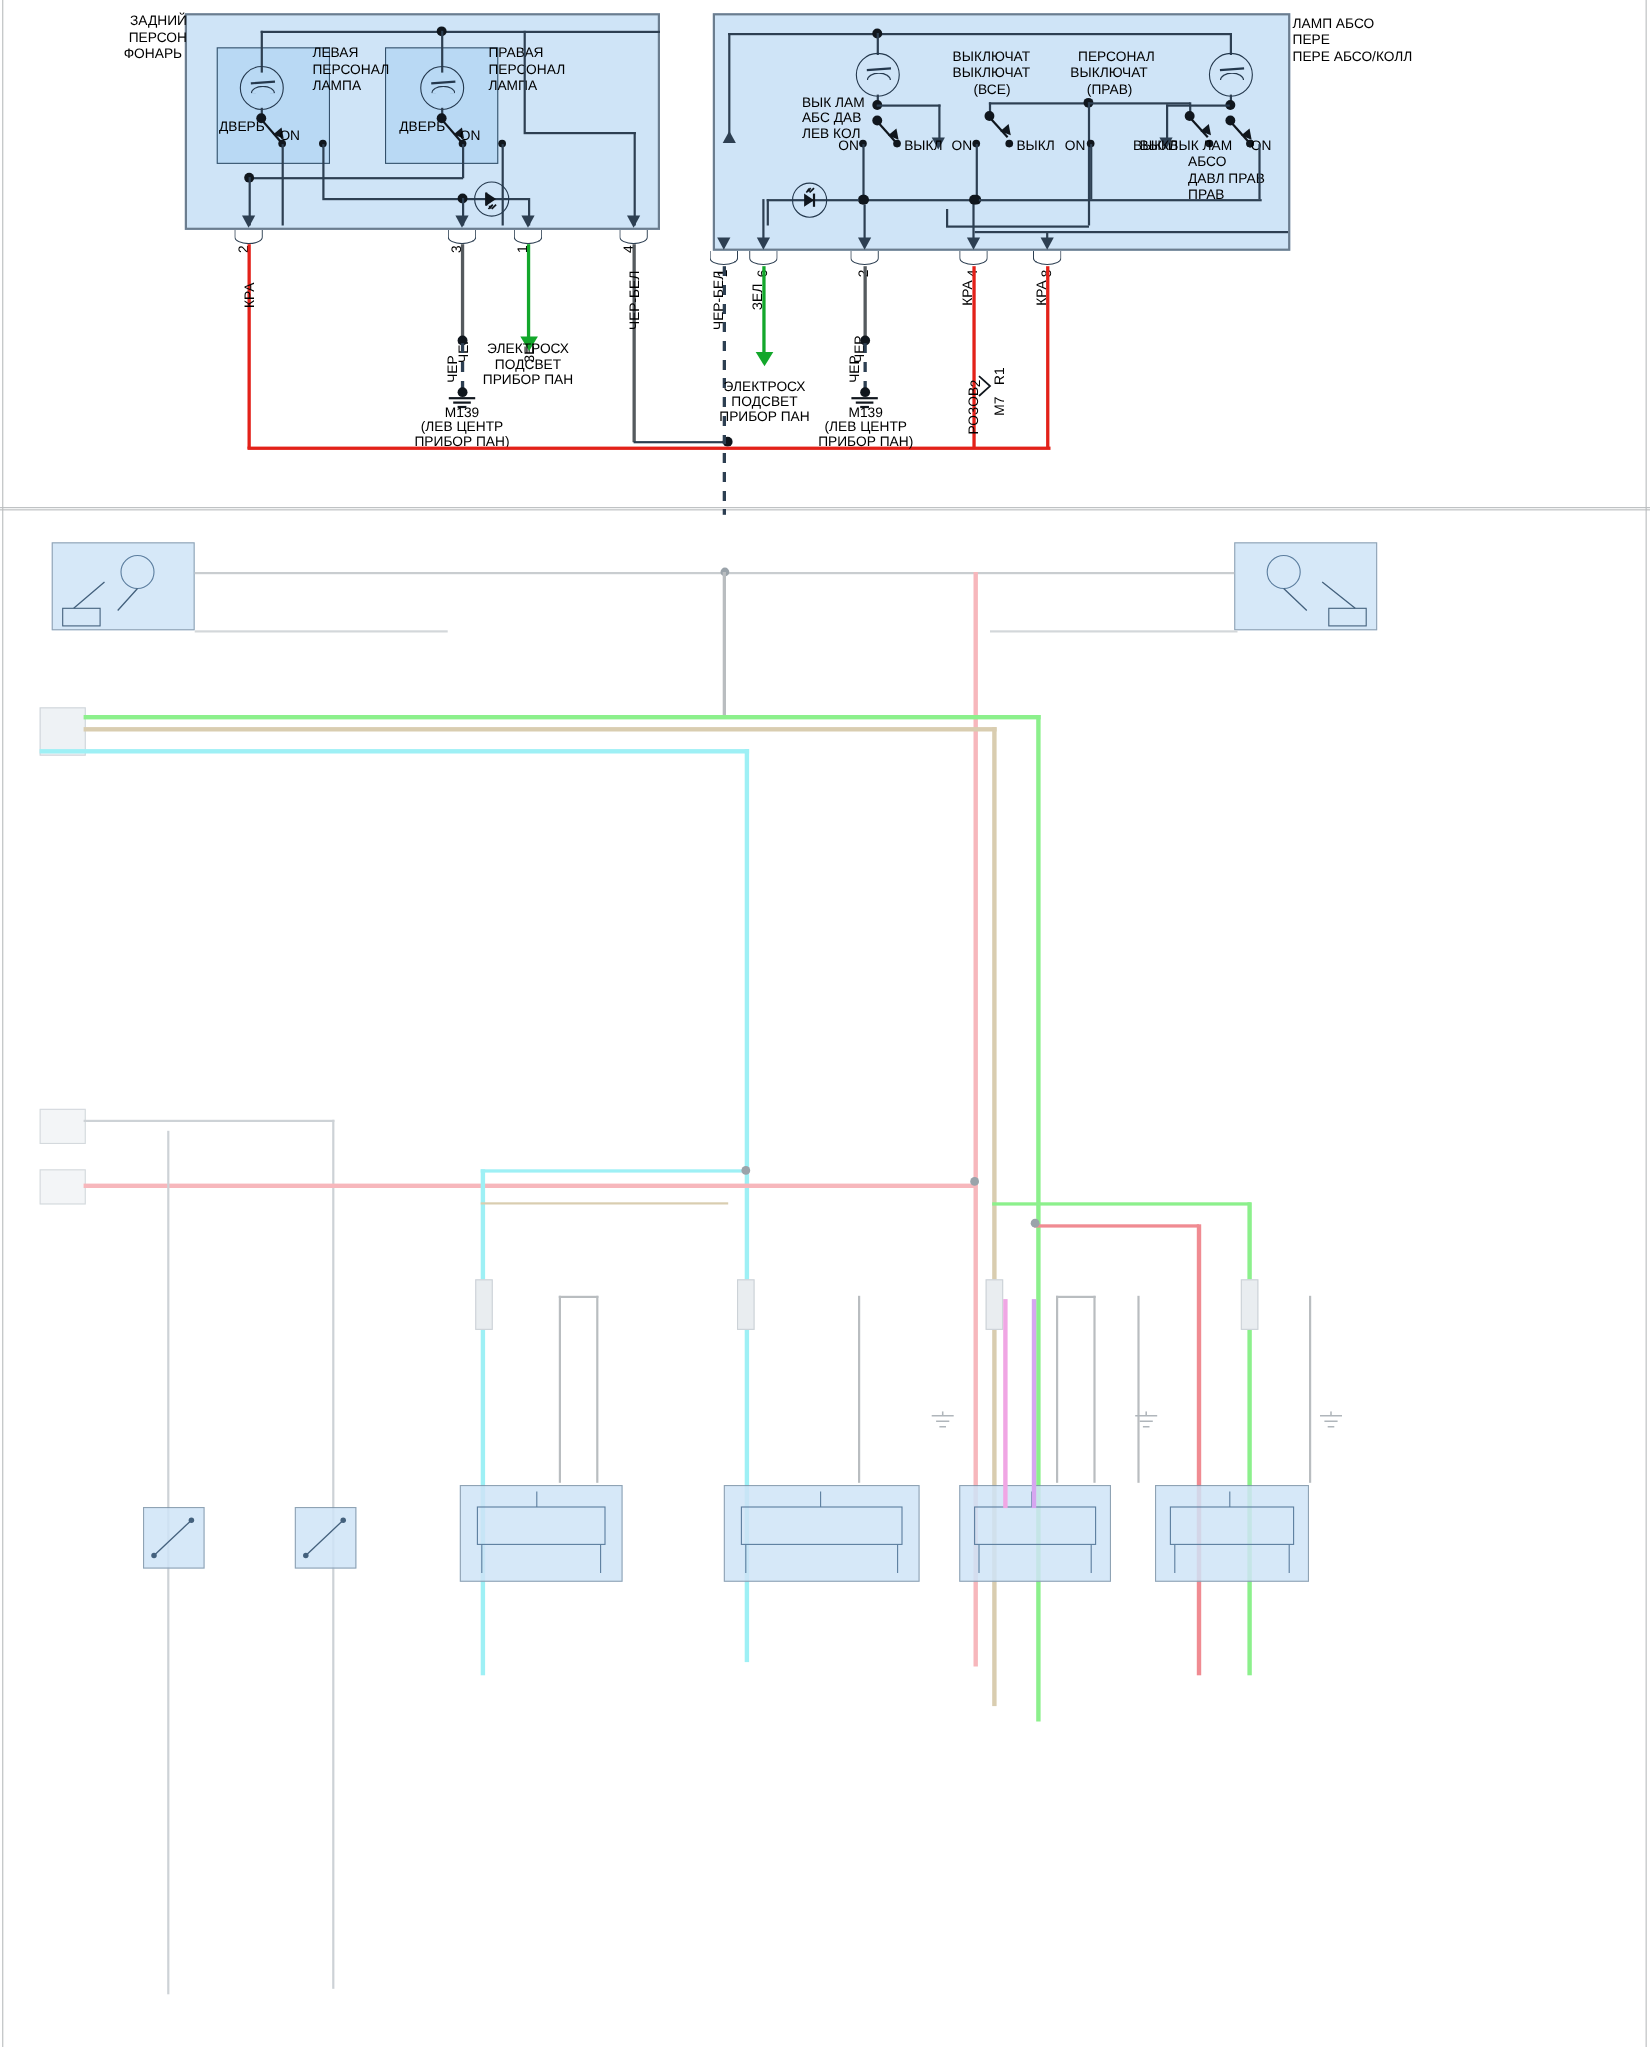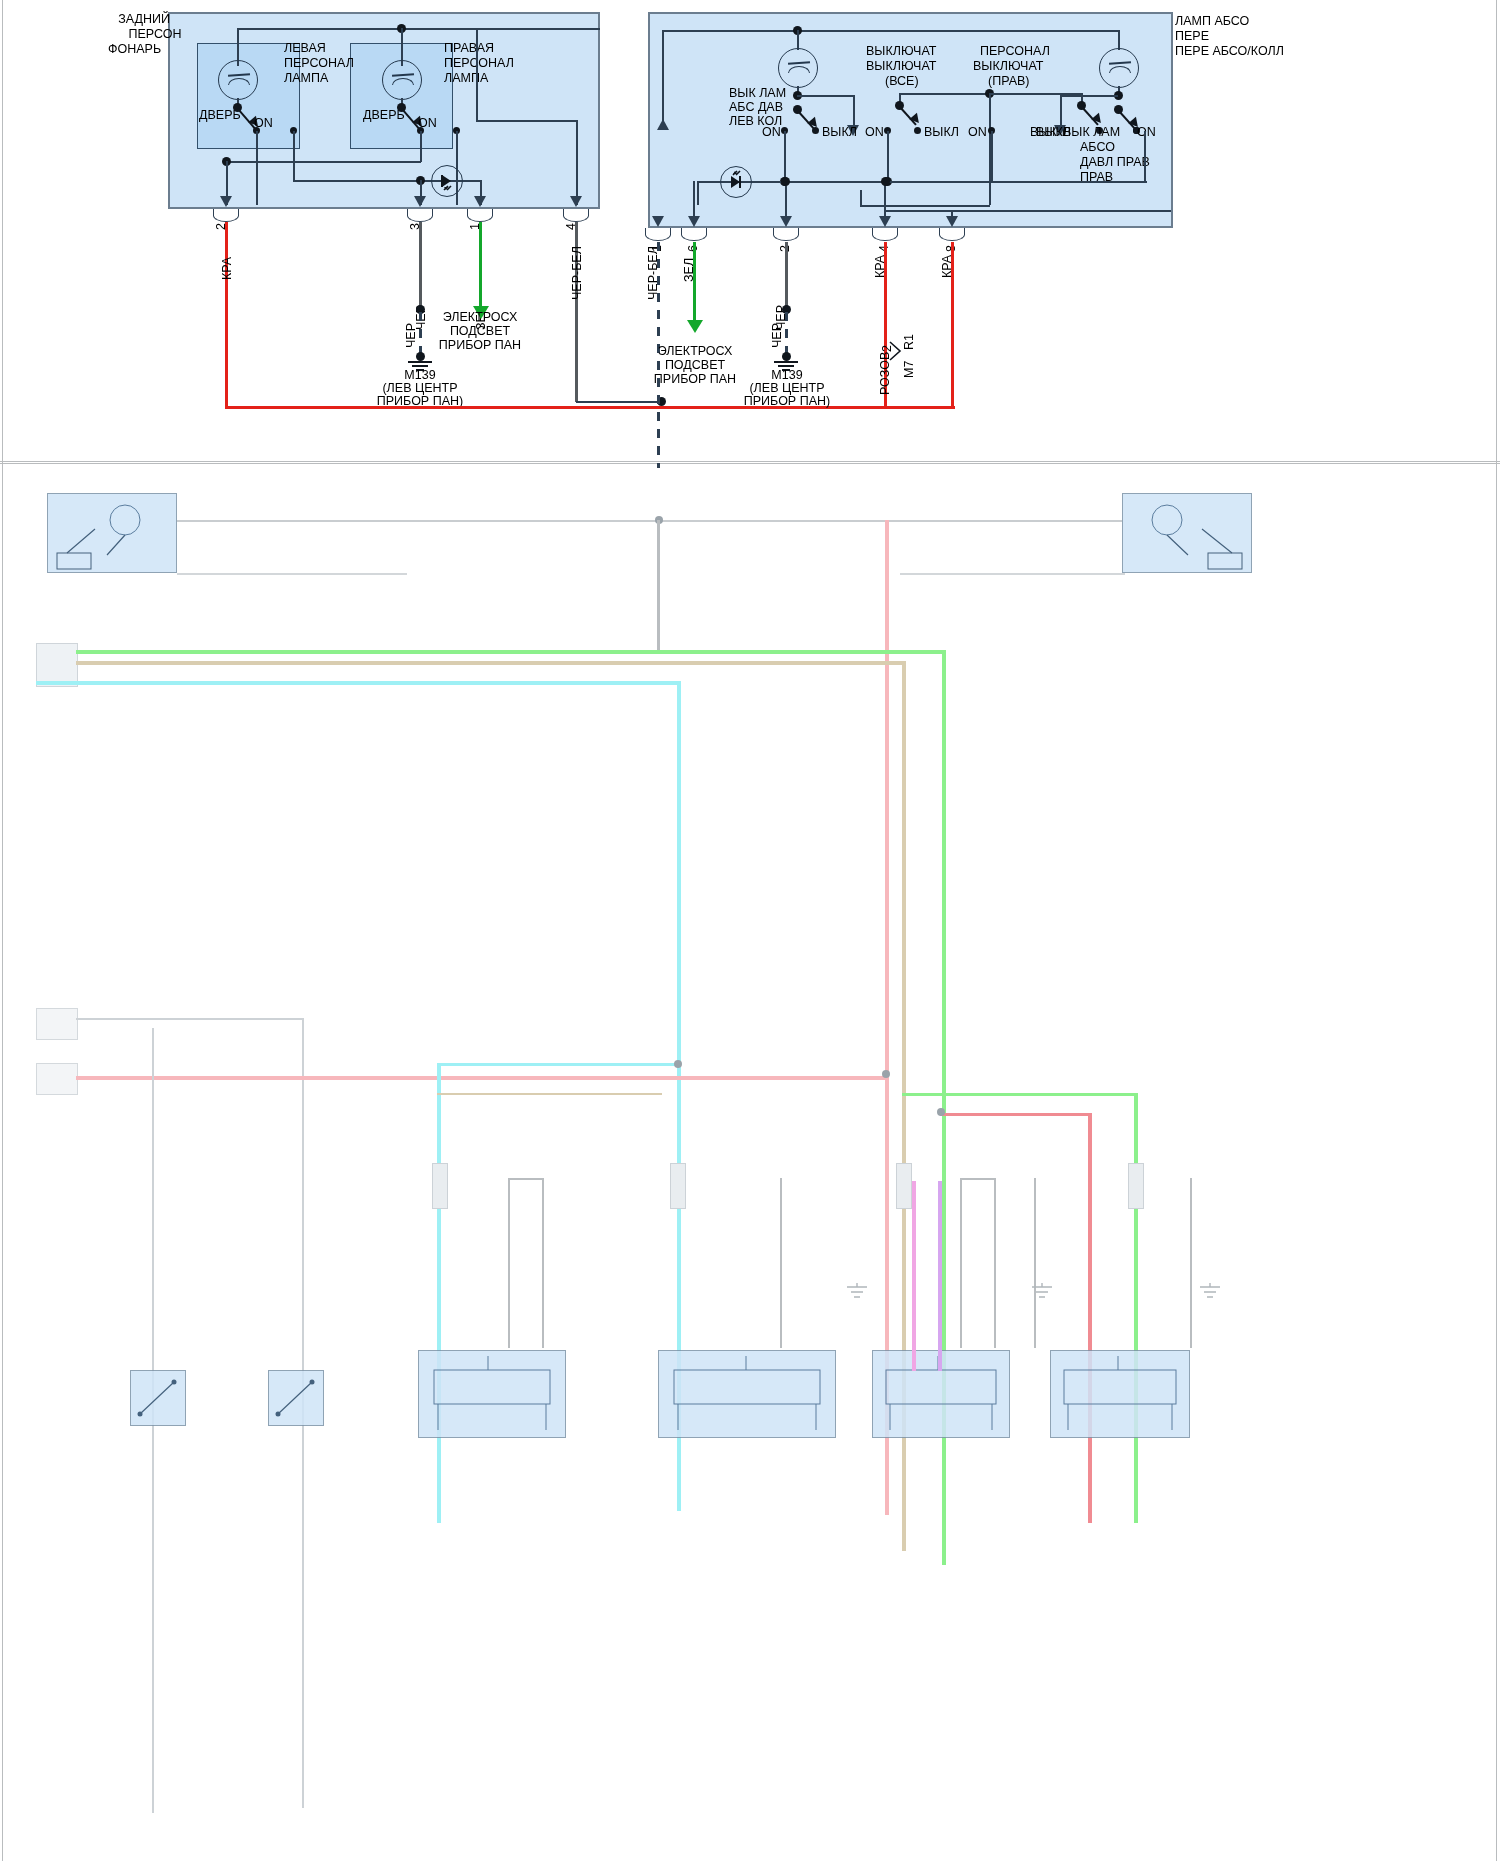--- a/index.html
+++ b/index.html
@@ -47,22 +47,22 @@
 <div id="page">
 
   <div class="framev" style="left:2px;top:0;height:1861px;"></div>
   <div class="framev" style="left:1496px;top:0;height:1861px;"></div>
   <div class="frameh" style="left:0;top:461px;width:1500px;"></div>
   <div class="frameh" style="left:0;top:463px;width:1500px;"></div>
 
   <div class="box" style="left:168px;top:12px;width:432px;height:197px;"></div>
 
   <div class="txt" style="left:108px;top:12px;width:62px;text-align:right;">ЗАДНИЙ</div>
-  <div class="txt" style="left:124px;top:27px;width:62px;text-align:center;">ПЕРСОН</div>
-  <div class="txt" style="left:108px;top:42px;width:62px;text-align:left;">ФОНАРЬ</div>
+  <div class="txt" style="left:108px;top:27px;width:62px;text-align:right;">ПЕРСОН</div>
+  <div class="txt" style="left:108px;top:42px;width:62px;text-align:center;">ФОНАРЬ</div>
 
   <div class="innerbox" style="left:197px;top:43px;width:103px;height:106px;"></div>
   <div class="innerbox" style="left:350px;top:43px;width:103px;height:106px;"></div>
 
   <div class="txt" style="left:284px;top:41px;">ЛЕВАЯ</div>
   <div class="txt" style="left:284px;top:56px;">ПЕРСОНАЛ</div>
   <div class="txt" style="left:284px;top:71px;">ЛАМПА</div>
 
   <div class="txt" style="left:444px;top:41px;">ПРАВАЯ</div>
   <div class="txt" style="left:444px;top:56px;">ПЕРСОНАЛ</div>

